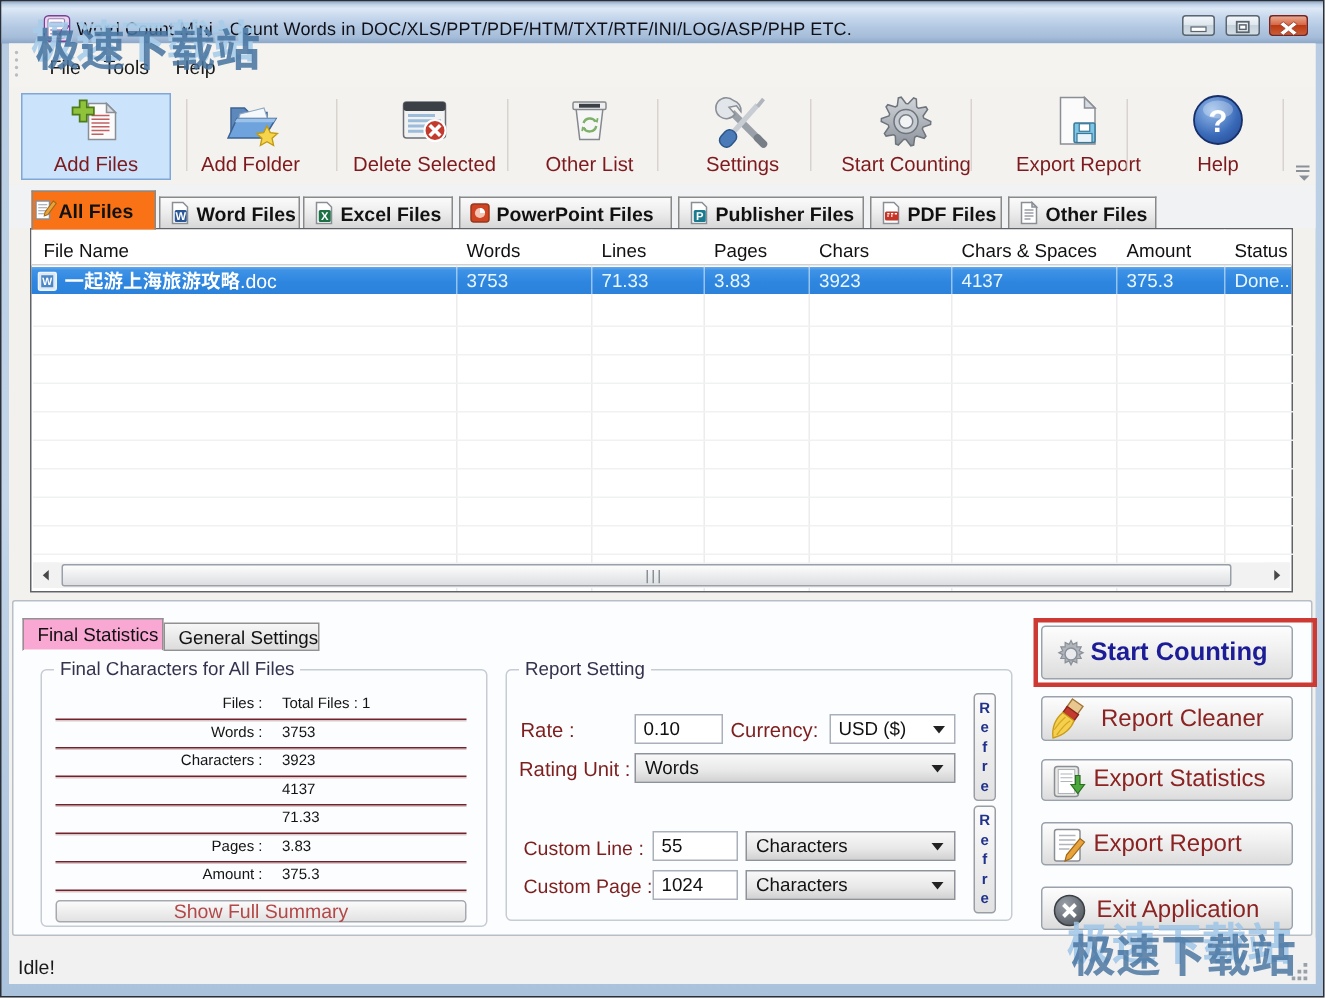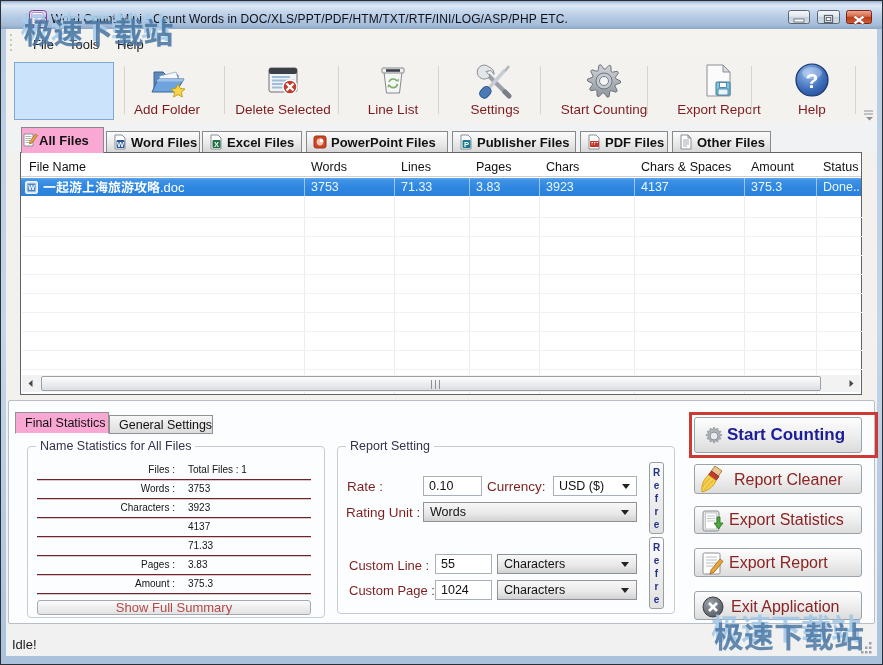--- a/index.html
+++ b/index.html
@@ -28,21 +28,21 @@
 .tlabel { position:absolute; width:100%; bottom:3px; font-size:13.5px; color:#7e1a1d; white-space:nowrap; }
 .tsep { position:absolute; top:8px; width:1px; height:48px; background:#d8d4cd; }
 #addfilesbtn { position:absolute; left:8px; top:4px; width:100px; height:58px;
    background:#cbe3fb; border:1px solid #7fa8d8; }
 
 #tabstrip { position:absolute; left:6px; top:123px; width:871px; height:29px; background:#f1f2f4; }
 .tab { position:absolute; top:131px; height:21px; border:1px solid #898989; border-bottom:none;
   background:linear-gradient(180deg,#fbfbfb 0%,#ececec 50%,#d7d7d7 100%);
   font-size:13px; font-weight:bold; color:#111; white-space:nowrap; padding:3px 4px 0 24px; }
 .tab svg, .tab .ticon { position:absolute; left:5px; top:2px; }
-#tab-all { top:127px; height:26px; background:#f9a8d4; z-index:3; padding:5px 0 0 17px; }
+#tab-all { top:127px; height:26px; background:#f97316; z-index:3; padding:5px 0 0 17px; }
 #tab-all .ticon{ top:4px; left:0px; }
 
 #table { position:absolute; left:20px; top:152px; width:842px; height:243px; background:#fff; border:1px solid #5f6266; }
 .colline { position:absolute; top:0; width:1px; height:241px; background:#ececec; }
 .hcell { position:absolute; top:7px; font-size:12.5px; color:#111; }
 #thead { position:absolute; left:0; top:0; width:840px; height:24px; background:#fff; border-bottom:1px solid #d0d0d0; }
 #trow { position:absolute; left:0px; top:25px; width:840px; height:18px;
   background:linear-gradient(180deg,#63a8ec 0%,#3f93e6 12%,#2e86e0 55%,#2c82da 100%); color:#fff; font-size:13px; }
 .rcell { position:absolute; top:2px; color:#e9f7fd; font-size:12.5px; }
 
@@ -104,20 +104,29 @@
         <circle cx="2" cy="17" r="1.1"></circle>
       </g>
   </svg>
   <div class="menuitem" style="left:27px">File</div>
   <div class="menuitem" style="left:63px">Tools</div>
   <div class="menuitem" style="left:111px">Help</div>
 </div>
 
 <div id="toolbar">
   <div id="addfilesbtn"></div>
+  <div class="tbtn" style="left:8px;width:100px">
+    <svg style="margin-top:2px" width="34" height="34" viewBox="0 0 34 34">
+      <path d="M12 5 h12 l6 6 v18 h-18 z" fill="#fbfbfb" stroke="#8a8f96"></path>
+      <path d="M24 5 l6 6 h-6 z" fill="#d8dce2" stroke="#8a8f96"></path>
+      <path d="M14 13h12M14 15.5h12M14 18h12M14 20.5h12M14 23h12M14 25.5h8" stroke="#c06060" stroke-width="0.9"></path>
+      <path d="M8 3 h5 v5 h5 v5 h-5 v5 h-5 v-5 h-5 v-5 h5 z" fill="#8fc33c" stroke="#4f7a18" stroke-width="1.2" transform="translate(-1.5,0) scale(0.95)"></path>
+    </svg>
+    <div class="tlabel">Add Files</div>
+  </div>
   <div class="tbtn" style="left:221px;width:112px">
     <svg style="margin-top:2px" width="36" height="34" viewBox="0 0 36 34">
       <rect x="4" y="4" width="28" height="24" rx="2" fill="#f2f2f2" stroke="#6a6f76"></rect>
       <rect x="4" y="4" width="28" height="6" rx="2" fill="#3b3f46"></rect>
       <path d="M7 13h18M7 16.5h22M7 20h18M7 23.5h22" stroke="#9cbcdc" stroke-width="2"></path>
       <circle cx="25" cy="23" r="7" fill="#c43b2e" stroke="#fff" stroke-width="1.4"></circle>
       <path d="M21.5 19.5 L28.5 26.5 M28.5 19.5 L21.5 26.5" stroke="#fff" stroke-width="2.4"></path>
     </svg>
     <div class="tlabel">Delete Selected</div>
   </div>
@@ -136,21 +145,21 @@
       <path d="M7 8 l2.5 21 h13 L25 8 z" fill="#f6f6f6" stroke="#85898f"></path>
       <rect x="5" y="4" width="22" height="5" rx="1" fill="#eeeeee" stroke="#85898f"></rect>
       <rect x="9" y="5.2" width="14" height="2.6" fill="#3c4046"></rect>
       <g stroke="#7fb069" stroke-width="1.6" fill="none">
         <path d="M12 18 a4.5 4.5 0 0 1 8 -1"></path>
           <path d="M20.5 20 a4.5 4.5 0 0 1 -8.5 1"></path>
         <path d="M19 16.2 l2 .8 .4 -2.2" stroke-width="1.2"></path>
           <path d="M13.5 22 l-2 -.8 -.4 2.2" stroke-width="1.2"></path>
       </g>
     </svg>
-    <div class="tlabel">Line List</div>
+    <div class="tlabel">Other List</div>
   </div>
   <div class="tbtn" style="left:443px;width:92px">
     <svg style="margin-top:0" width="40" height="38" viewBox="0 0 40 38">
       <path d="M13 13 L31 31" stroke="#9aa0a8" stroke-width="4.5"></path>
       <path d="M14 5 a7 7 0 1 0 1 9 l-4 -4.5 5 -1 3 4 a7 7 0 0 0 -5 -7.5 z" fill="#e2e6ea" stroke="#8a9098" stroke-width="1"></path>
       <path d="M30 30 l4 4" stroke="#787e86" stroke-width="5" stroke-linecap="round"></path>
       <path d="M30 8 L14 26" stroke="#c8cdd4" stroke-width="3.5"></path>
       <path d="M34 4 l-4 5" stroke="#b0b5bc" stroke-width="2.5"></path>
       <rect x="6" y="24" width="9" height="12" rx="4" transform="rotate(42 10 30)" fill="#4a7ab8" stroke="#2d5688" stroke-width="1"></rect>
     </svg>
@@ -327,21 +336,21 @@
         </svg>
     </div>
   </div>
 </div>
 
 <div id="lowpanel"></div>
 <div class="tab2" style="left:109px;top:415px;width:104px;height:19px;padding:2px 0 0 9px">General Settings</div>
 <div class="tab2" style="left:15px;top:412px;width:94px;height:22px;background:#f9a8d4;border-bottom:1px solid #fff;padding:3px 0 0 9px;z-index:2">Final Statistics</div>
 
 <div class="group" id="fsgroup" style="left:27px;top:446px;width:298px;height:172px">
-  <div class="glabel">Name Statistics for All Files</div>
+  <div class="glabel">Final Characters for All Files</div>
 </div>
 <div class="group" id="rsgroup" style="left:337px;top:446px;width:338px;height:168px">
   <div class="glabel">Report Setting</div>
 </div>
 
 <div id="statsarea">
   <div class="statline" style="left:37px;top:479px"></div>
   <div class="statline" style="left:37px;top:498px"></div>
   <div class="statline" style="left:37px;top:517px"></div>
   <div class="statline" style="left:37px;top:536px"></div>

